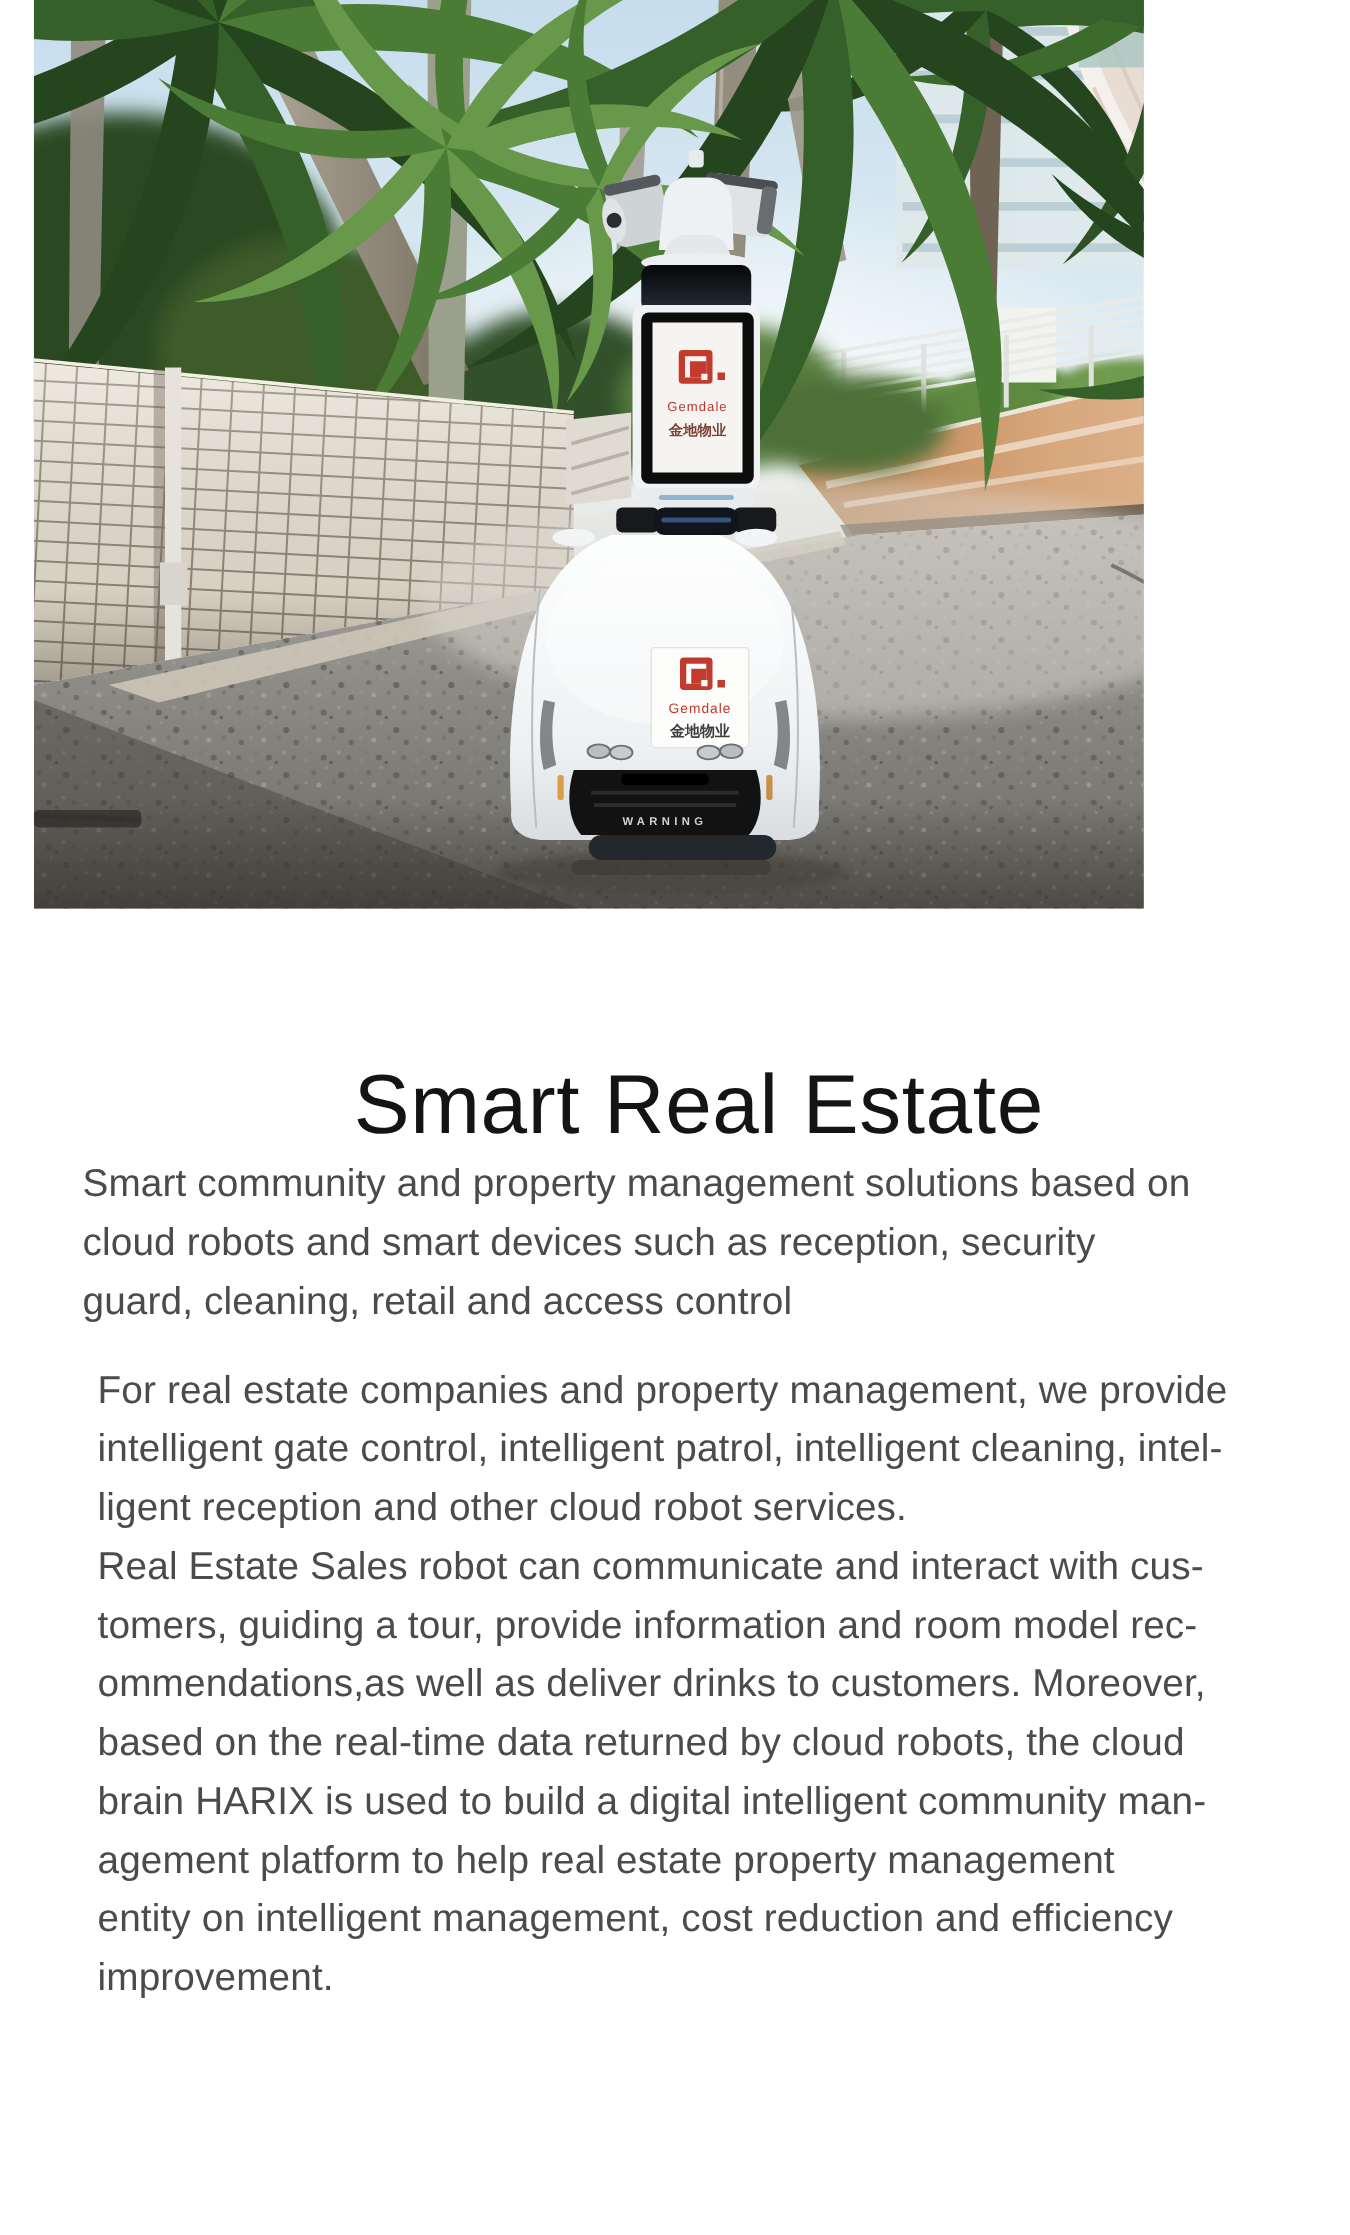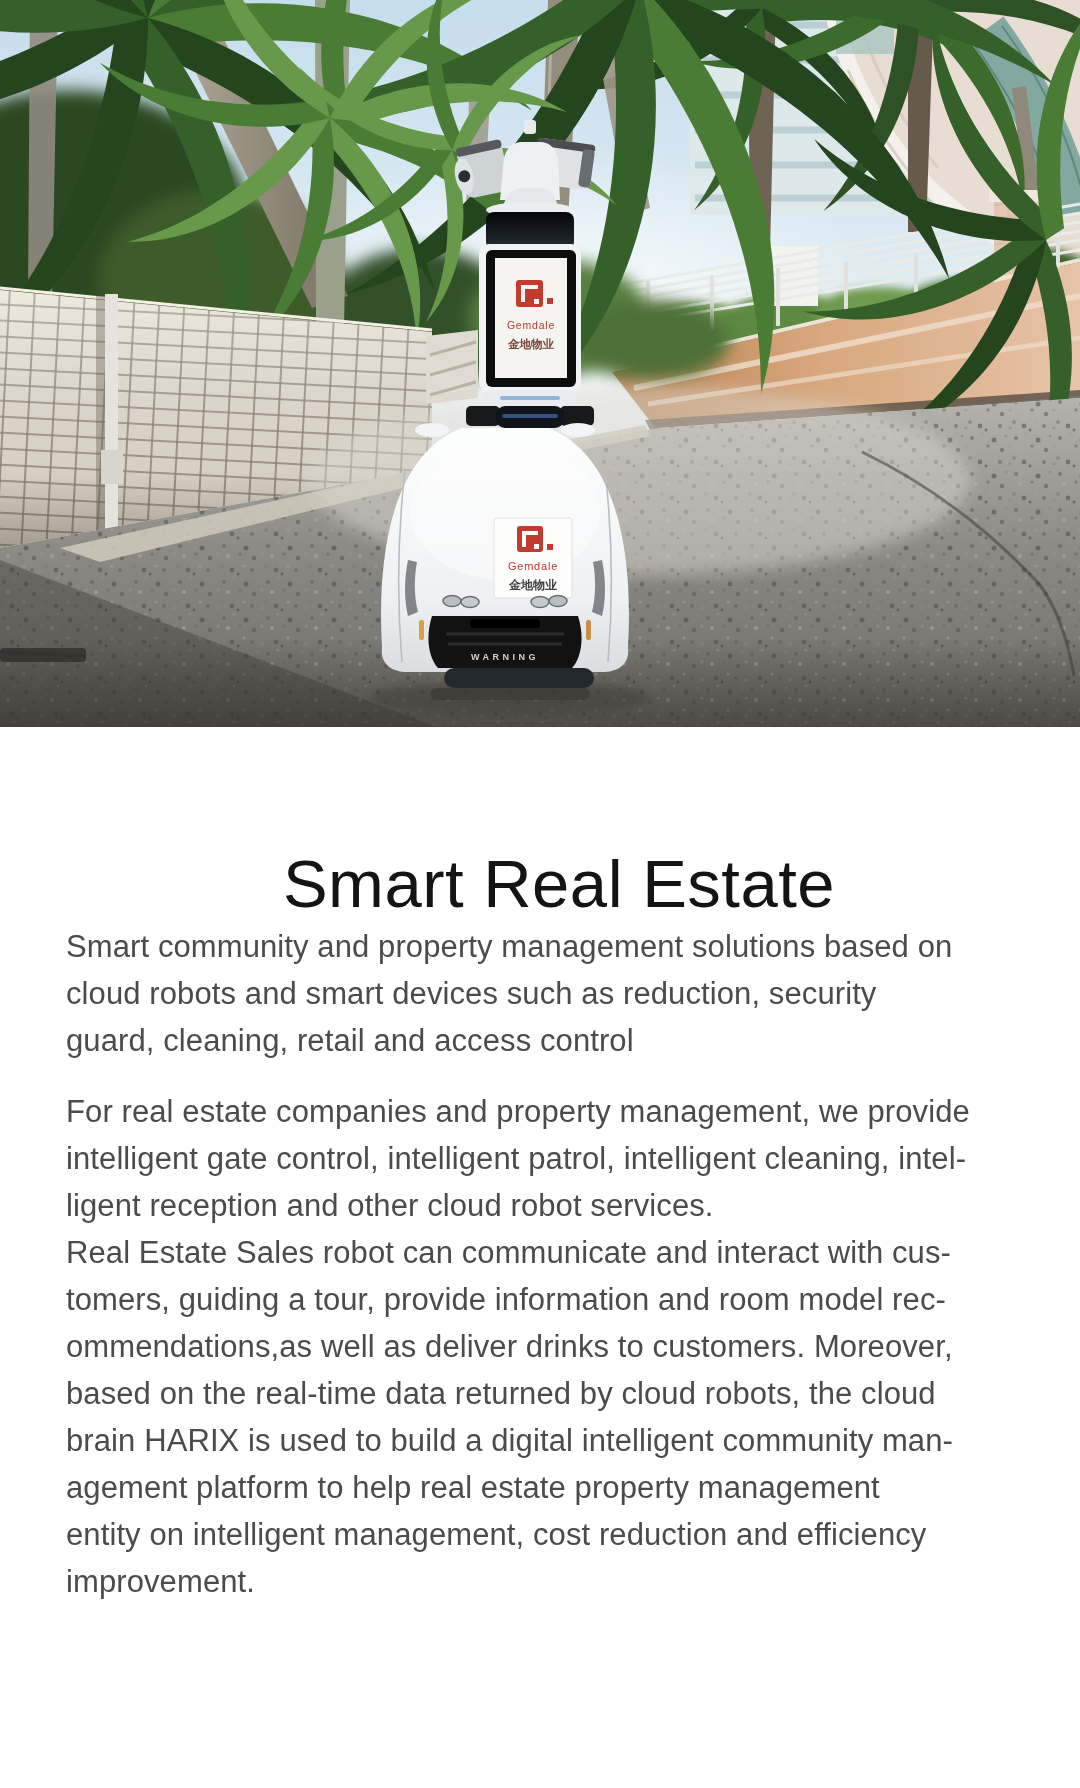--- a/index.html
+++ b/index.html
@@ -1,33 +1,33 @@
 <!DOCTYPE html>
 <html><head>
 <meta charset="utf-8">
 <style>
   html,body{margin:0;padding:0;background:#ffffff;}
   body{
     width:1080px;height:1788px;
     font-family:"Liberation Sans",sans-serif;
     overflow:hidden;position:relative;
   }
-  .hero{width:1080px;height:727px;overflow:hidden;line-height:0;}
+  .hero{width:888px;height:727px;overflow:hidden;line-height:0;margin-left:27px;}
   .hero svg{display:block;}
   .page-title{
     margin:118px 0 0 0;
     font-size:67px;line-height:78px;font-weight:400;
     color:#141414;text-align:center;letter-spacing:0.5px;padding-left:38px;
   }
   .copy{padding-left:66px;padding-right:10px;}
   .copy p{
     margin:0;font-size:31px;line-height:47px;color:#4b4b4b;
     white-space:pre;letter-spacing:0.1px;
   }
-  .copy p + p{margin-top:24px;}
+  .copy p + p{margin-top:24px;margin-left:12px;}
   text{font-family:"Liberation Sans",sans-serif;}
 </style>
 </head>
 <body>
 
 <div class="hero">
 <svg width="1080" height="727" viewBox="0 0 1080 727">
   <defs>
     <linearGradient id="skyG" x1="0" y1="0" x2="0" y2="1">
       <stop offset="0" stop-color="#c6ddec"></stop>
@@ -354,21 +354,21 @@
       <rect x="430" y="688" width="160" height="12" rx="6" fill="#3a3734" opacity="0.6"></rect>
     </g>
   </g>
 </svg>
 </div>
 
 <h1 class="page-title">Smart Real Estate</h1>
 
 <div class="copy">
   <p>Smart community and property management solutions based on
-cloud robots and smart devices such as reduction, security
+cloud robots and smart devices such as reception, security
 guard, cleaning, retail and access control</p>
   <p>For real estate companies and property management, we provide
 intelligent gate control, intelligent patrol, intelligent cleaning, intel-
 ligent reception and other cloud robot services.
 Real Estate Sales robot can communicate and interact with cus-
 tomers, guiding a tour, provide information and room model rec-
 ommendations,as well as deliver drinks to customers. Moreover,
 based on the real-time data returned by cloud robots, the cloud
 brain HARIX is used to build a digital intelligent community man-
 agement platform to help real estate property management

